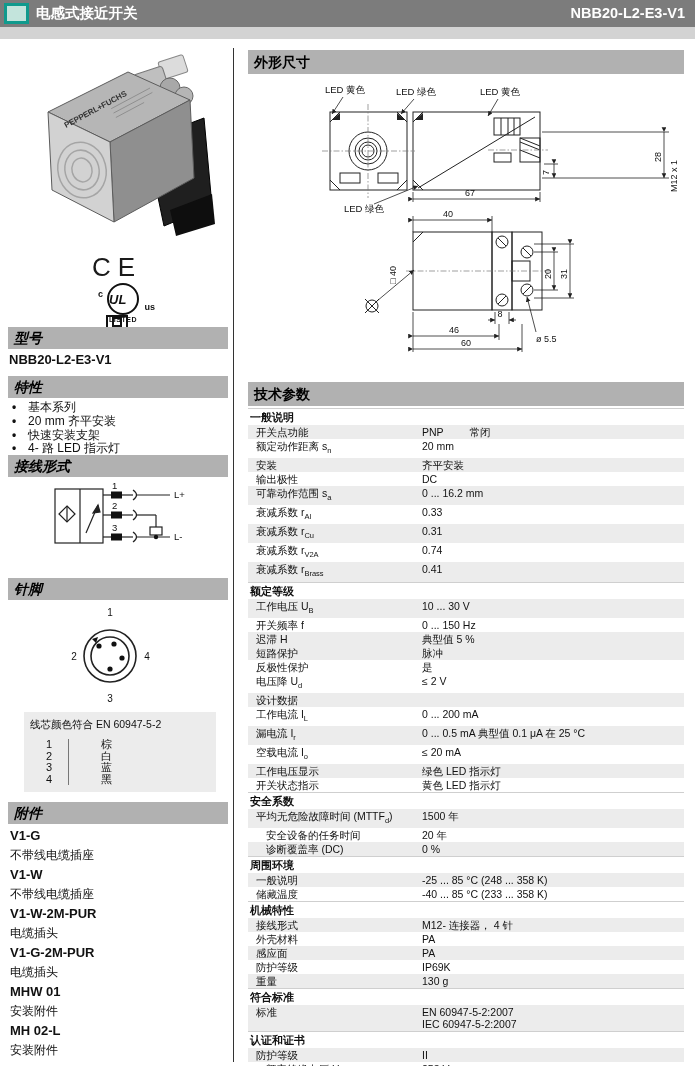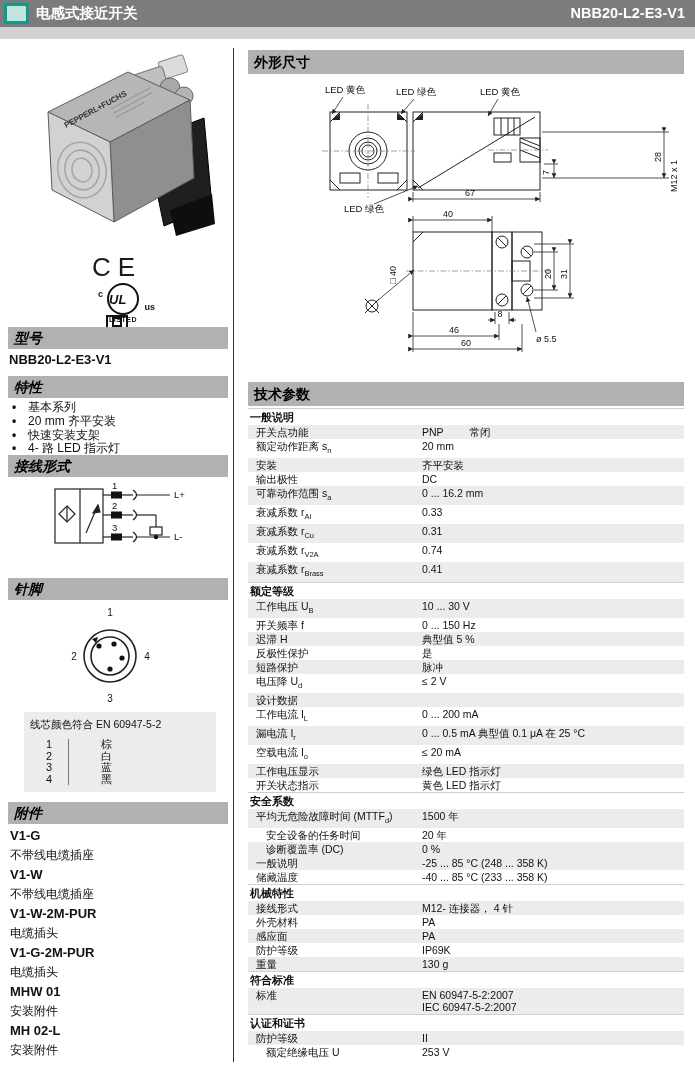--- a/index.html
+++ b/index.html
@@ -435,32 +435,32 @@
         <span class="t-val">
           <span>0 ... 150 Hz</span>
         </span>
       </div>
       <div class="t-row alt">
         <span class="t-label"><span>迟滞 H</span></span>
         <span class="t-val">
           <span>典型值 5 %</span>
         </span>
       </div>
+      <div class="t-row alt">
+        <span class="t-label"><span>短路保护</span></span>
+        <span class="t-val">
+          <span>脉冲</span>
+        </span>
+      </div>
       <div class="t-row">
         <span class="t-label"><span>反极性保护</span></span>
         <span class="t-val">
           <span>是</span>
         </span>
       </div>
-      <div class="t-row alt">
-        <span class="t-label"><span>短路保护</span></span>
-        <span class="t-val">
-          <span>脉冲</span>
-        </span>
-      </div>
       <div class="t-row">
         <span class="t-label"><span>电压降 U</span><sub>d</sub></span>
         <span class="t-val">
           <span>≤ 2 V</span>
         </span>
       </div>
       <div class="t-row alt">
         <span class="t-label"><span>设计数据</span></span>
         <span class="t-val">
           <span></span>
@@ -508,20 +508,21 @@
         <span class="t-val">
           <span>20 年</span>
         </span>
       </div>
       <div class="t-row alt">
         <span class="t-label indent"><span>诊断覆盖率 (DC)</span></span>
         <span class="t-val">
           <span>0 %</span>
         </span>
       </div>
+      <div class="t-sec">周围环境</div>
       <div class="t-row alt">
         <span class="t-label"><span>一般说明</span></span>
         <span class="t-val">
           <span>-25 ... 85 °C (248 ... 358 K)</span>
         </span>
       </div>
       <div class="t-row">
         <span class="t-label"><span>储藏温度</span></span>
         <span class="t-val">
           <span>-40 ... 85 °C (233 ... 358 K)</span>

